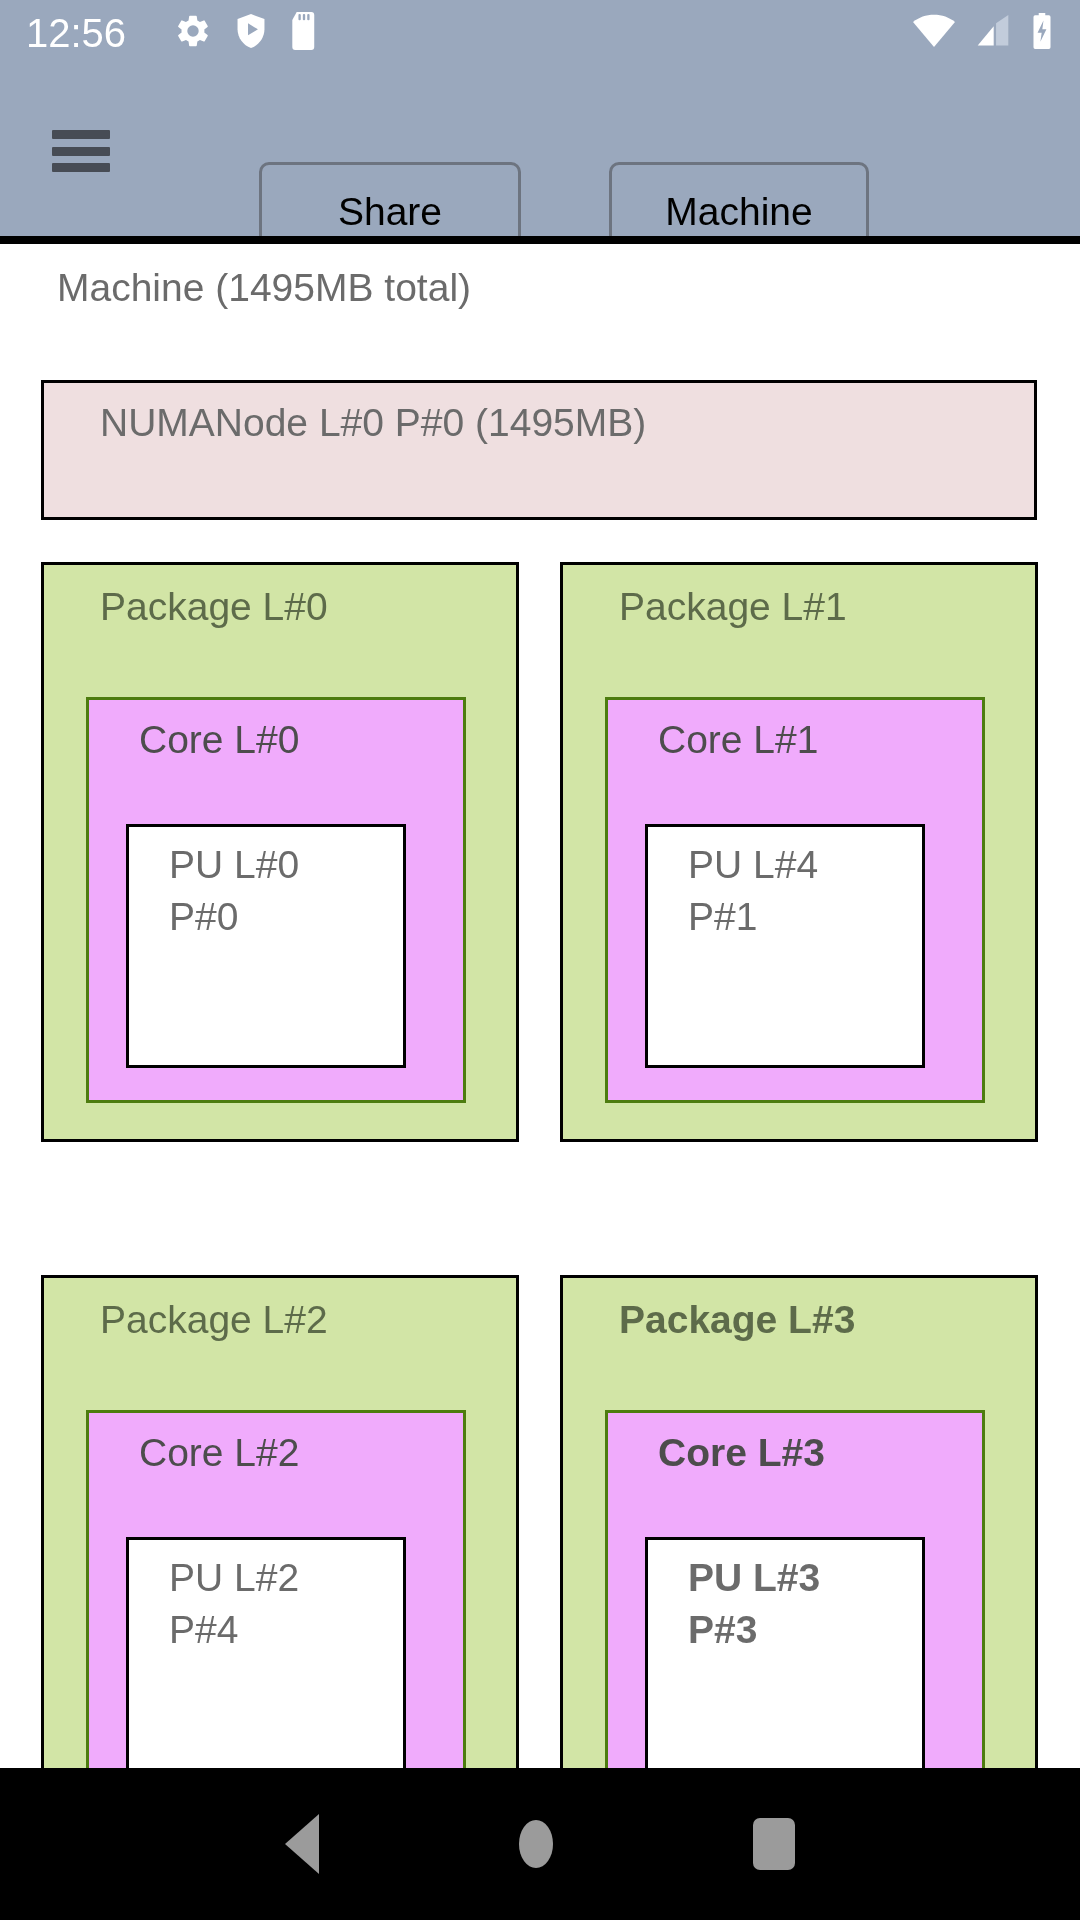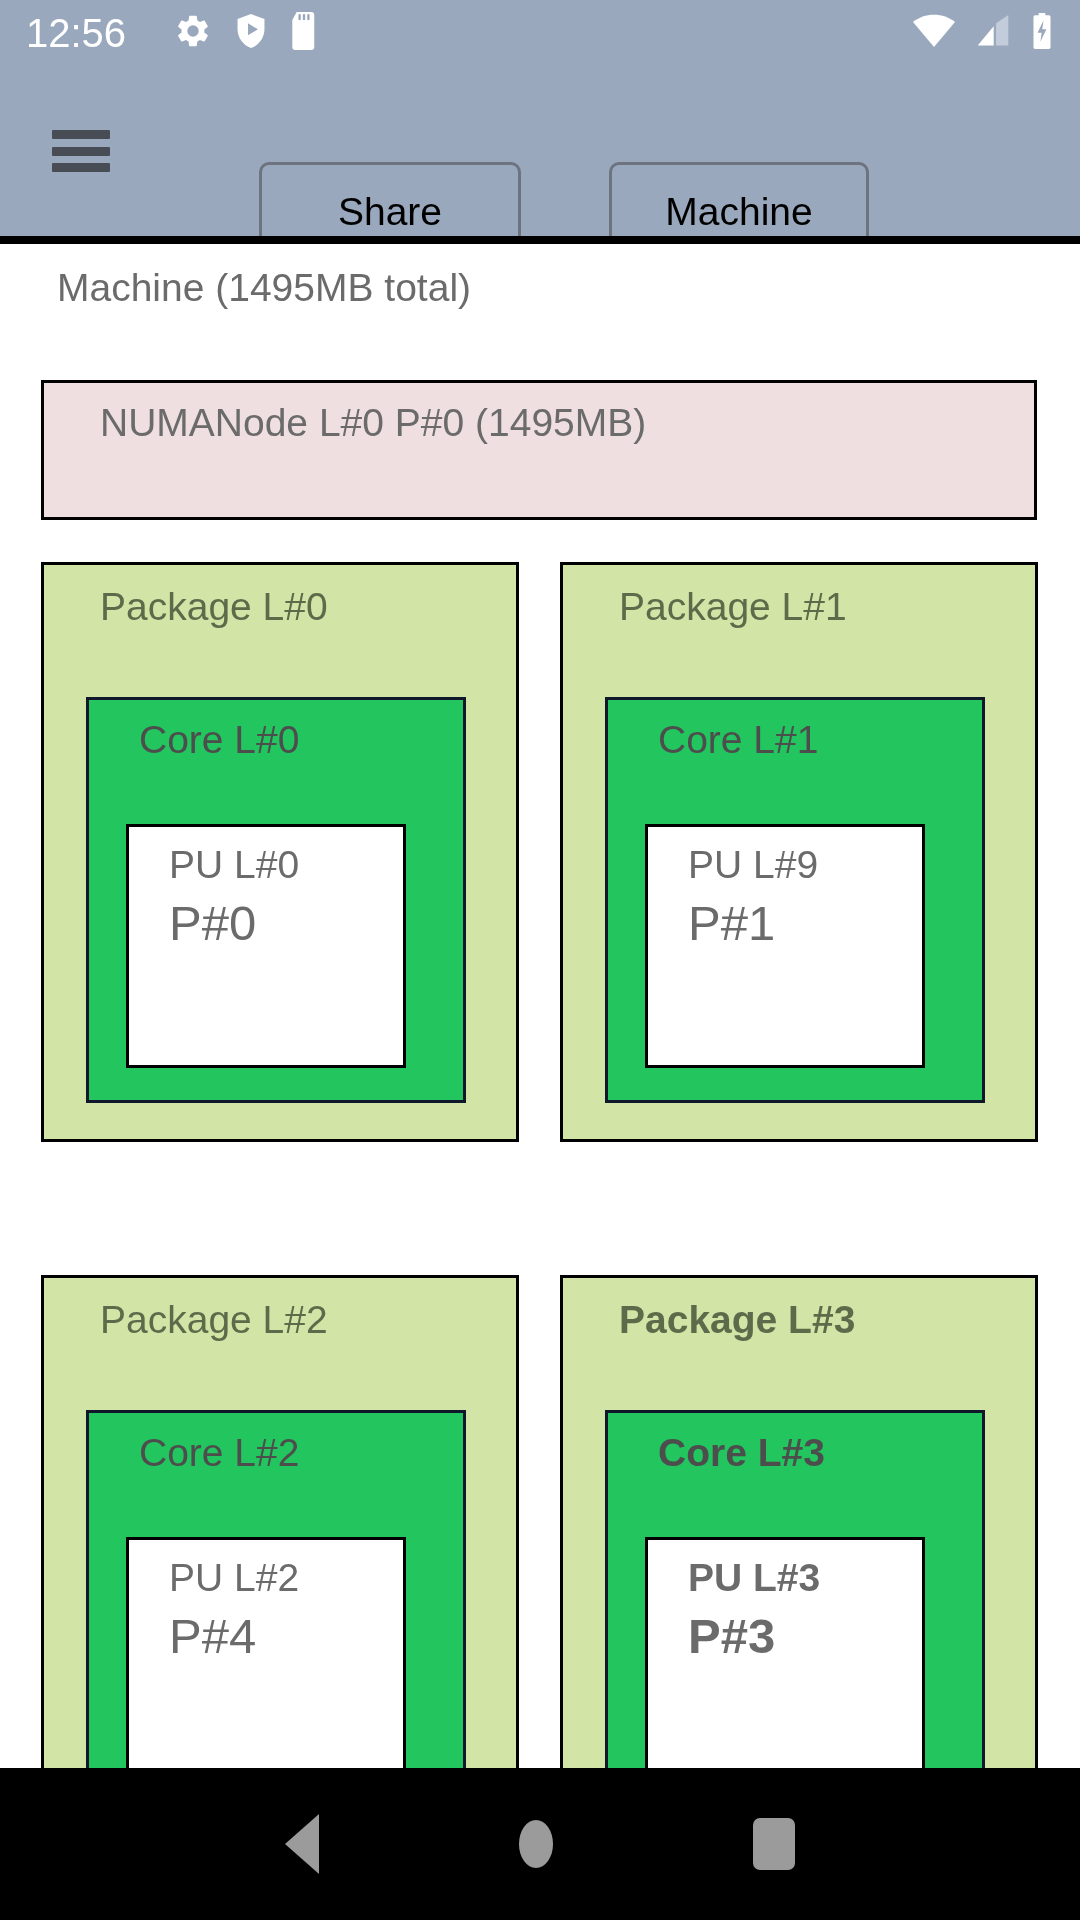--- a/index.html
+++ b/index.html
@@ -72,37 +72,37 @@
   .package {
     position:absolute; width:478px; height:580px;
     background:#d2e5a6; border:3px solid #000000;
   }
   .pkg-label {
     position:absolute; left:56px; top:20px;
     font-size:39px; color:#5d6b4a; white-space:nowrap;
   }
   .core {
     position:absolute; left:42px; top:132px; width:380px; height:406px;
-    background:#22c55e; border:3px solid #0f172a;
+    background:#f0abfc; border:3px solid #4d7c0f;
   }
   .core-label {
     position:absolute; left:50px; top:18px;
     font-size:39px; color:#4d4d4d; white-space:nowrap;
   }
   .pu {
     position:absolute; left:37px; top:124px; width:280px; height:244px;
     background:#ffffff; border:3px solid #000000;text-align:center;
   }
   .pu-l {
     position:absolute; left:40px; top:16px;
     font-size:39px; color:#6b6b6b; white-space:nowrap;
   }
   .pu-p {
     position:absolute; left:40px; top:68px;
-    font-size:49px; color:#6b6b6b; white-space:nowrap;
+    font-size:39px; color:#6b6b6b; white-space:nowrap;
   }
 
   #pkg0 { left:41px;  top:318px; }
   #pkg1 { left:560px; top:318px; }
   #pkg2 { left:41px;  top:1031px; }
   #pkg3 { left:560px; top:1031px;font-weight:bold; }
 
   
   .navbar {
     position:absolute; left:0; top:1768px; width:1080px; height:152px;
@@ -202,21 +202,21 @@
           <div class="pu-p">P#0</div>
         </div>
       </div>
     </div>
 
     <div id="pkg1" class="package">
       <div class="pkg-label">Package L#1</div>
       <div class="core">
         <div class="core-label">Core L#1</div>
         <div class="pu">
-          <div class="pu-l">PU L#9</div>
+          <div class="pu-l">PU L#4</div>
           <div class="pu-p">P#1</div>
         </div>
       </div>
     </div>
 
     <div id="pkg2" class="package">
       <div class="pkg-label">Package L#2</div>
       <div class="core">
         <div class="core-label">Core L#2</div>
         <div class="pu">

